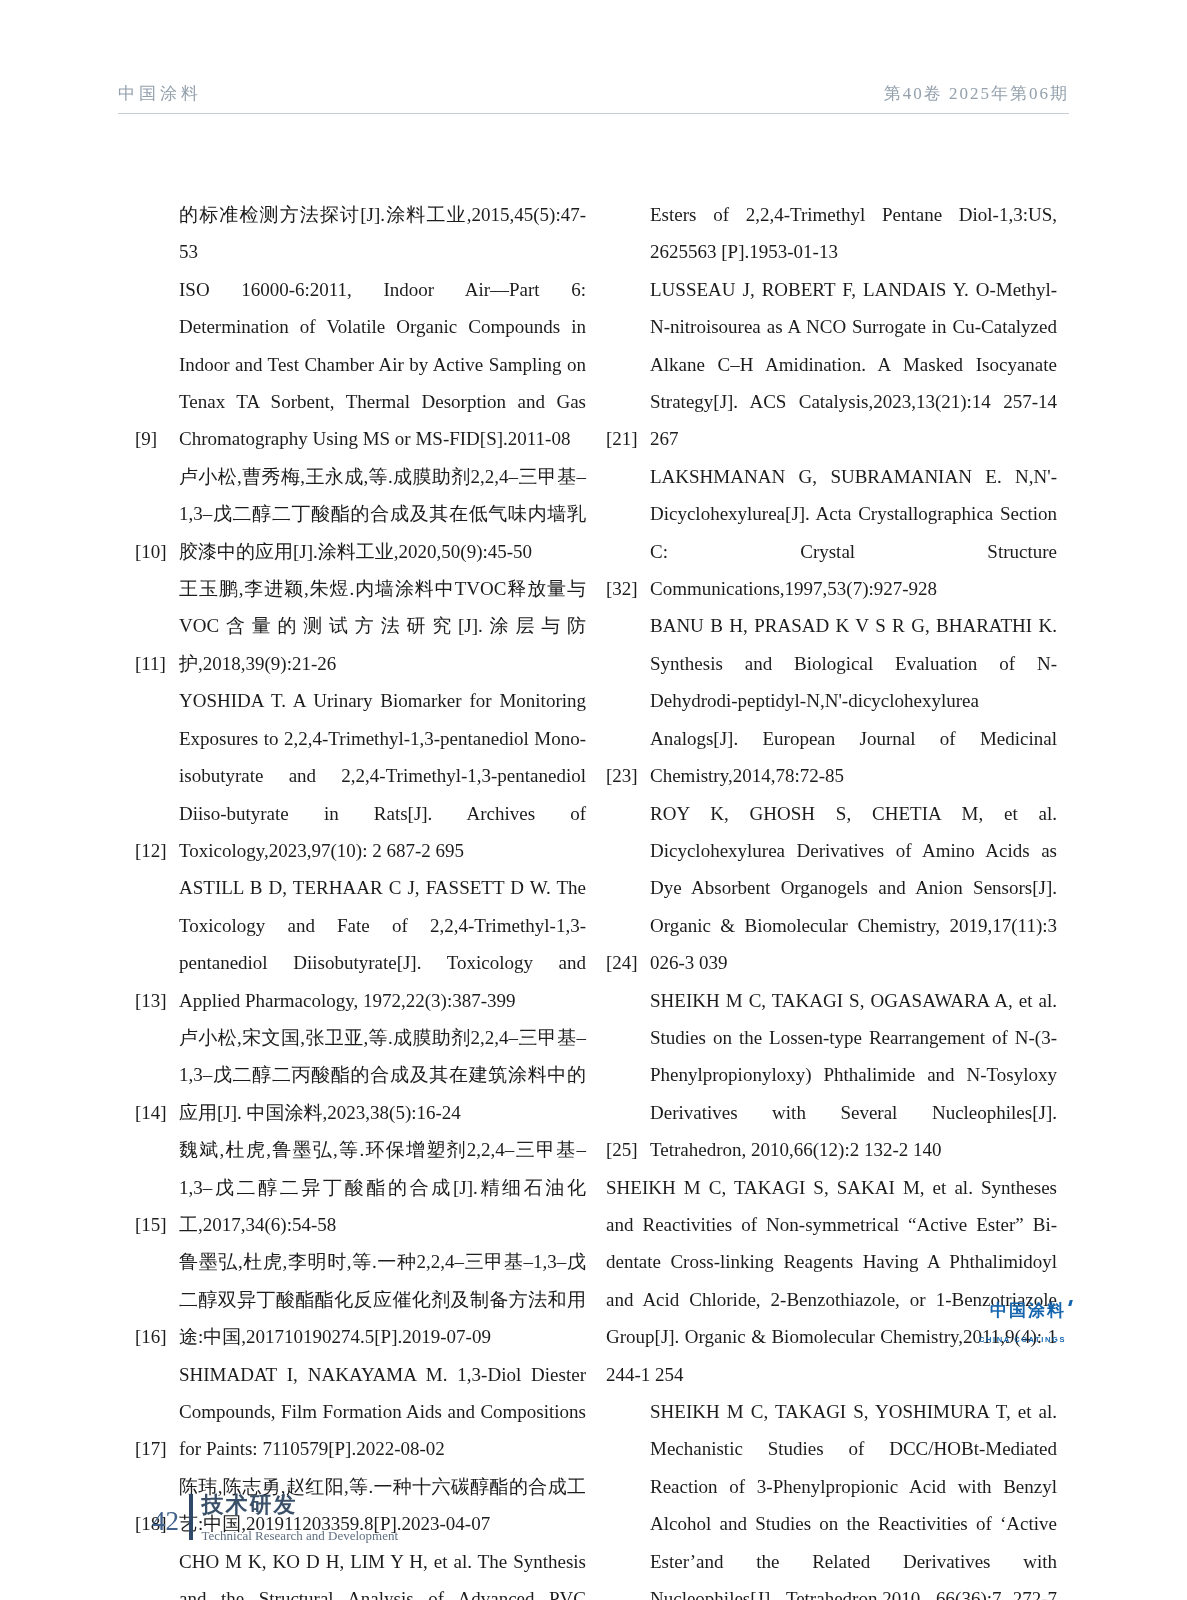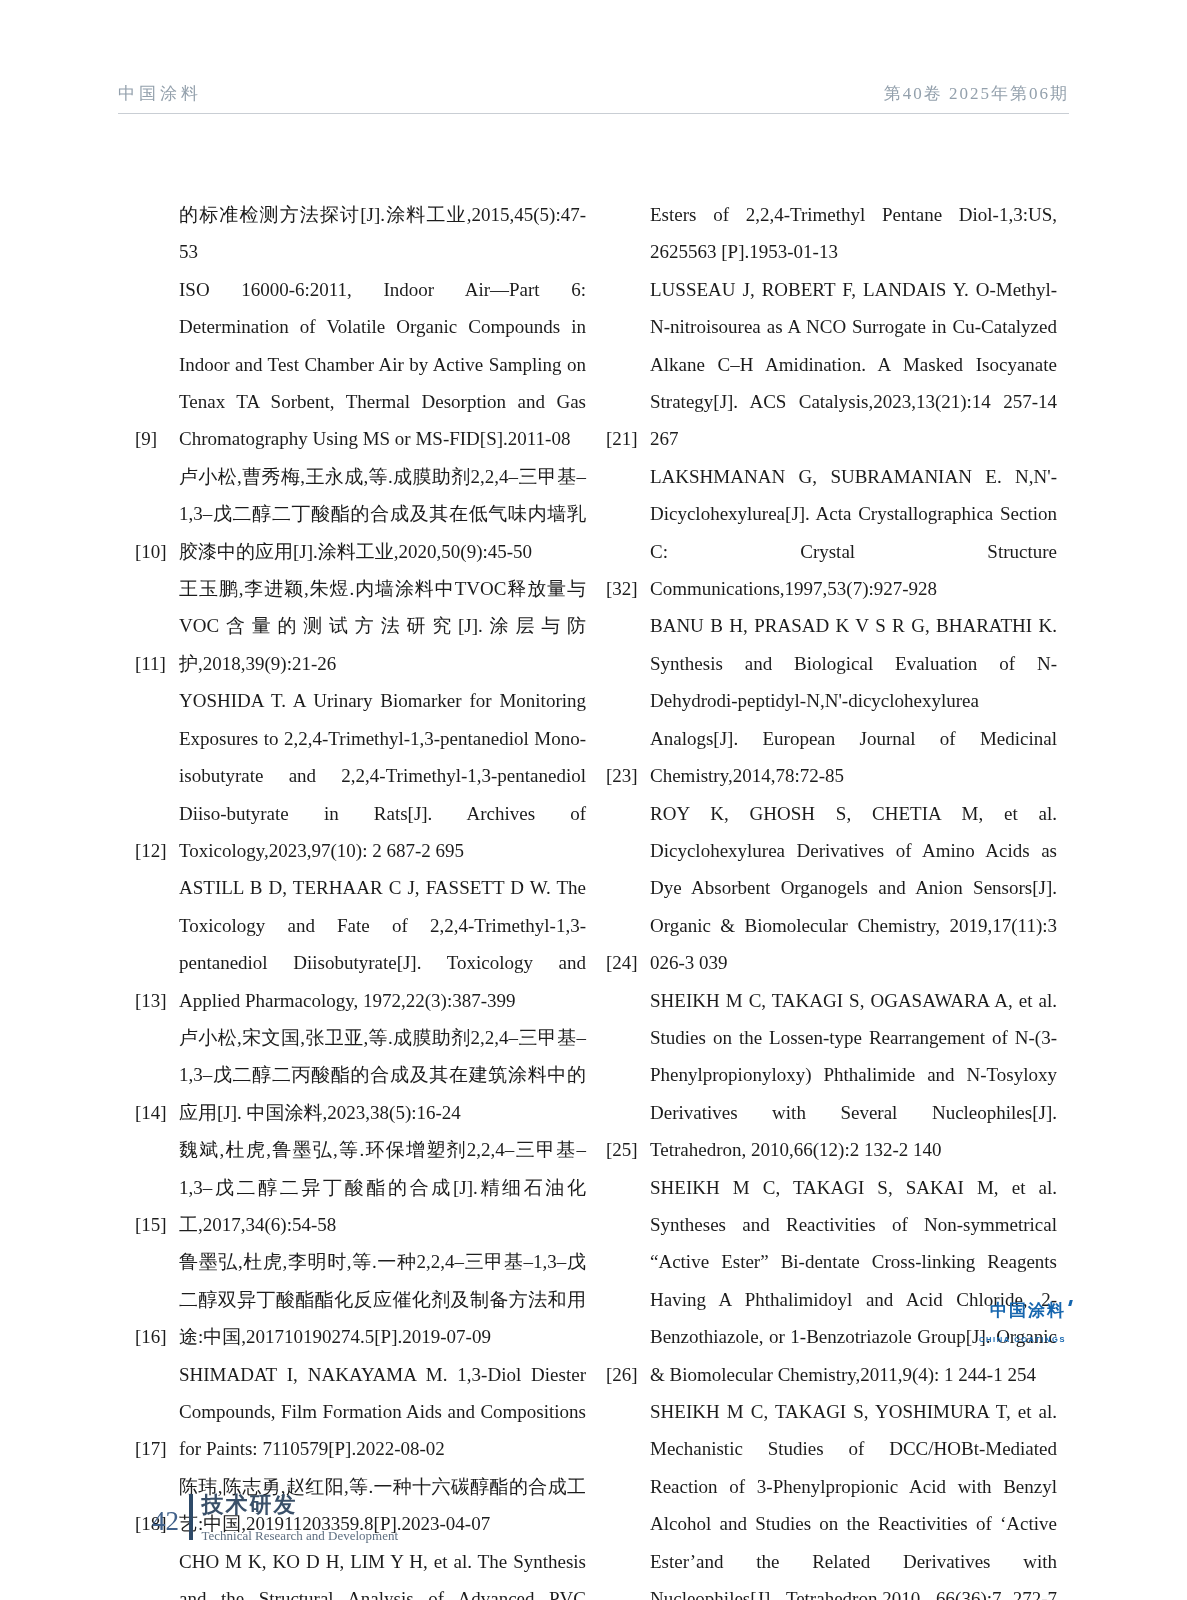--- a/index.html
+++ b/index.html
@@ -166,21 +166,20 @@
       </div>
       <div class="ref-item">
         <span class="ref-num">[24]</span>
         <div class="ref-text">ROY K, GHOSH S, CHETIA M, et al. Dicyclohexylurea Derivatives of Amino Acids as Dye Absorbent Organogels and Anion Sensors[J]. Organic &amp; Biomolecular Chemistry, 2019,17(11):3 026-3 039</div>
       </div>
       <div class="ref-item">
         <span class="ref-num">[25]</span>
         <div class="ref-text">SHEIKH M C, TAKAGI S, OGASAWARA A, et al. Studies on the Lossen-type Rearrangement of N-(3-Phenylpropionyloxy) Phthalimide and N-Tosyloxy Derivatives with Several Nucleophiles[J]. Tetrahedron, 2010,66(12):2 132-2 140</div>
       </div>
       <div class="ref-item">
-        <span class="ref-num">[26]</span>
         <div class="ref-text">SHEIKH M C, TAKAGI S, SAKAI M, et al. Syntheses and Reactivities of Non-symmetrical “Active Ester” Bi-dentate Cross-linking Reagents Having A Phthalimidoyl and Acid Chloride, 2-Benzothiazole, or 1-Benzotriazole Group[J]. Organic &amp; Biomolecular Chemistry,2011,9(4): 1 244-1 254</div>
       </div>
       <div class="ref-item">
         <span class="ref-num">[27]</span>
         <div class="ref-text">SHEIKH M C, TAKAGI S, YOSHIMURA T, et al. Mechanistic Studies of DCC/HOBt-Mediated Reaction of 3-Phenylpropionic Acid with Benzyl Alcohol and Studies on the Reactivities of ‘Active Ester’and the Related Derivatives with Nucleophiles[J]. Tetrahedron,2010, 66(36):7 272-7 278</div>
       </div>
     </div>
 </div>
 
 <div class="brand">

